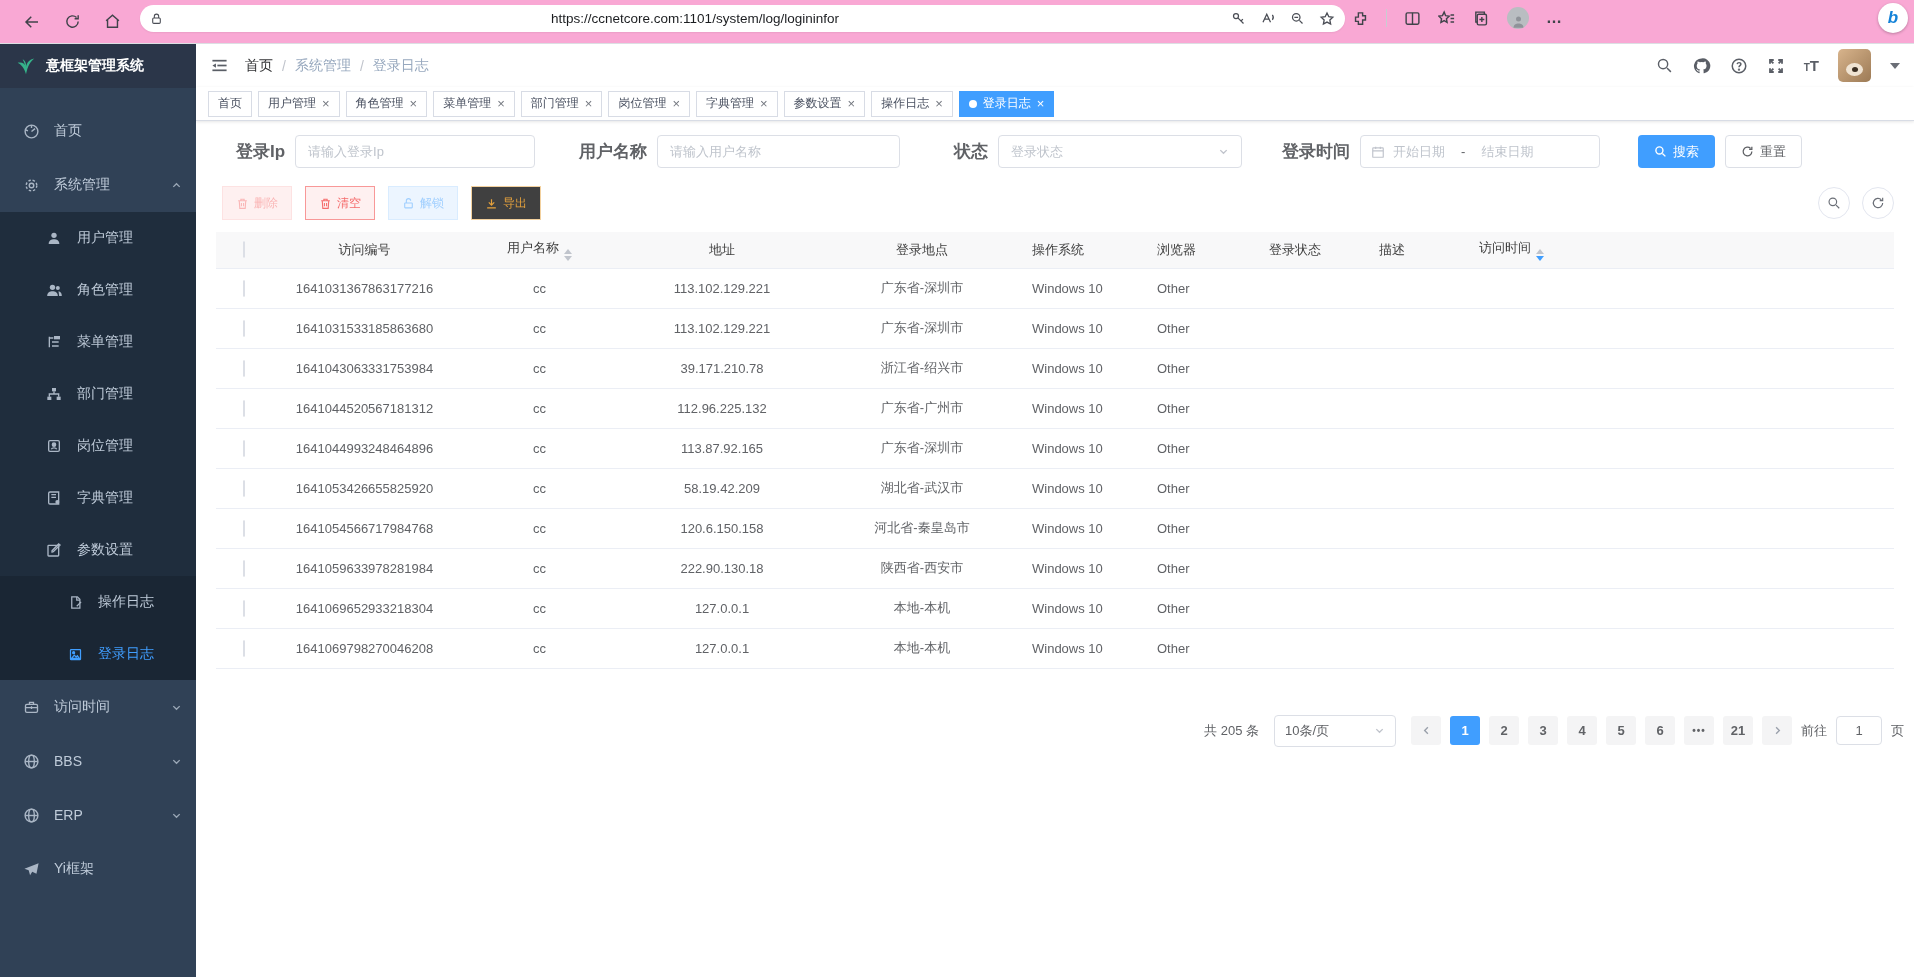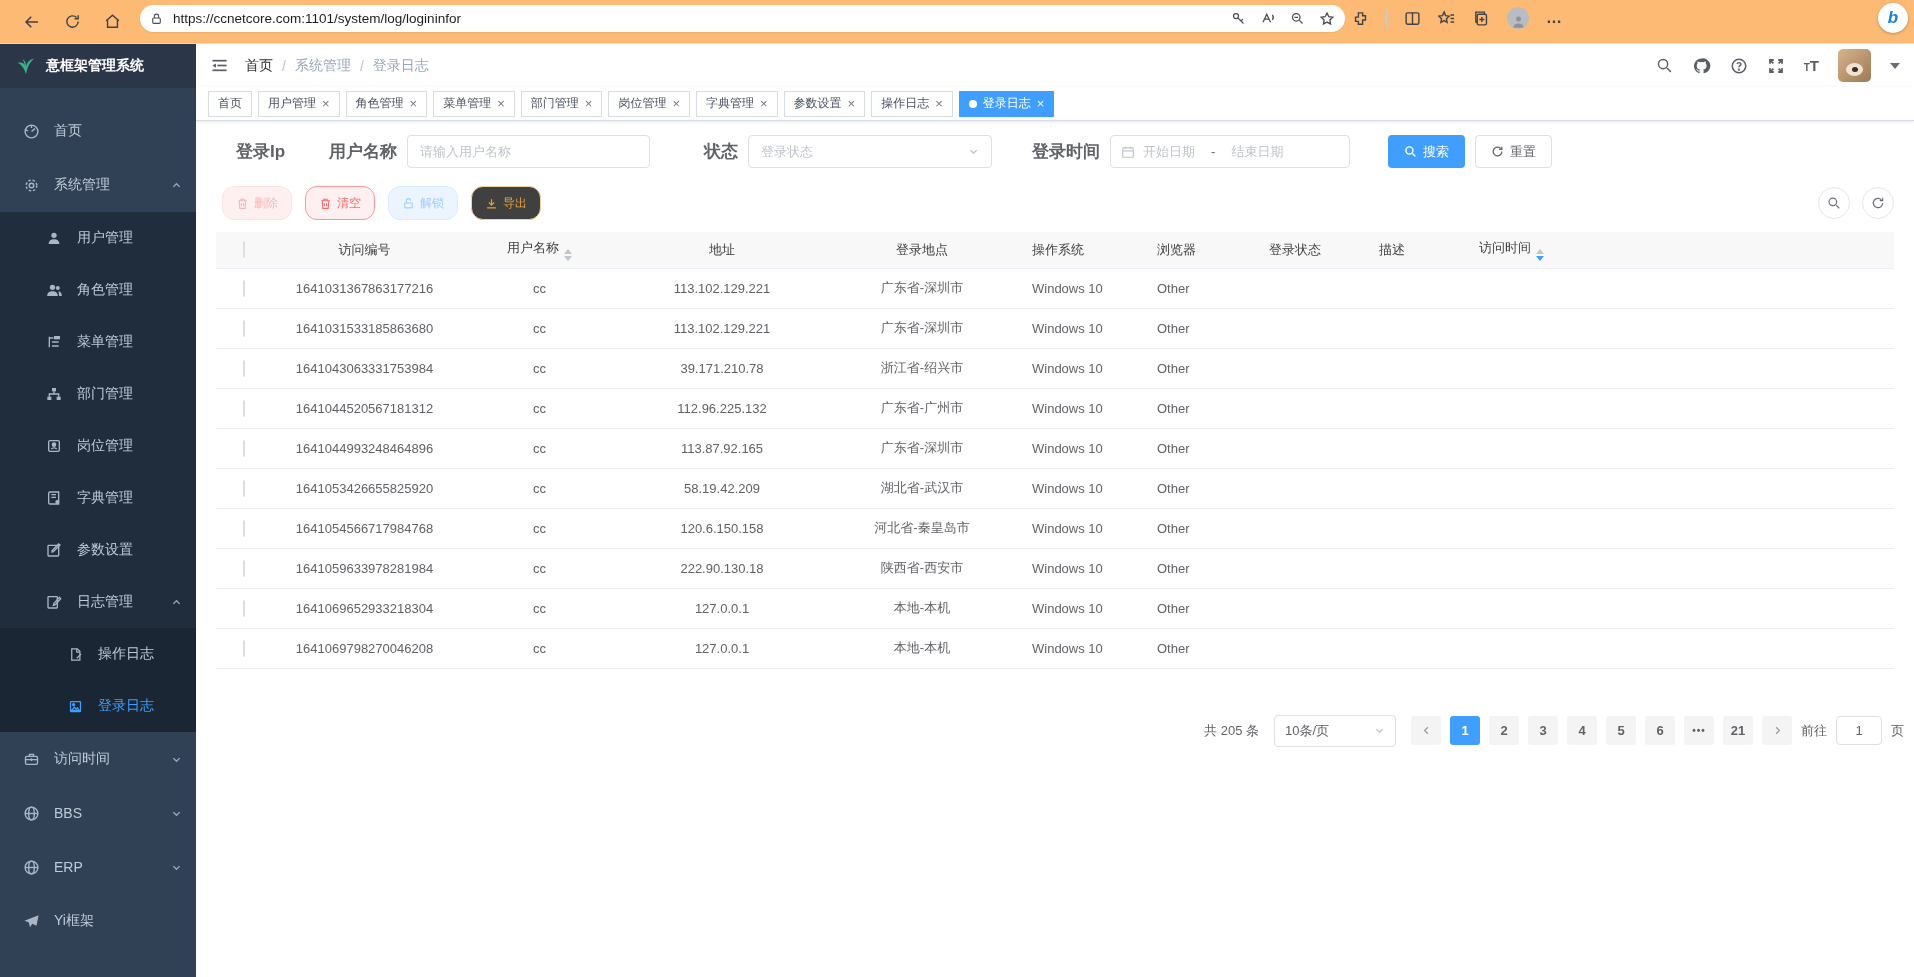--- a/index.html
+++ b/index.html
@@ -1,20 +1,20 @@
 <!DOCTYPE html>
 <html><head>
 <meta charset="utf-8">
 <style>
   * { margin:0; padding:0; box-sizing:border-box; }
   html,body { width:1914px; height:977px; overflow:hidden;
     font-family:"Liberation Sans","DejaVu Sans",sans-serif; background:#fff; }
 
   
-  .chrome { height:44px; background:#fdba74; display:flex; align-items:center; position:relative; border-bottom:1px solid #dcdfe3;}
+  .chrome { height:44px; background:#f9a8d4; display:flex; align-items:center; position:relative; border-bottom:1px solid #dcdfe3;text-align:center;}
   .chrome .navi { width:40px; display:flex; justify-content:center; color:#40434a; cursor:pointer; }
   .urlpill { position:absolute; left:140px; top:5px; width:1205px; height:27px; background:#fff; border-radius:14px;
     display:flex; align-items:center; padding:0 10px; box-shadow:0 1px 2px rgba(0,0,0,.06); }
   .urlpill .url { font-size:13.5px; color:#1b1d20; margin-left:10px; flex:1; }
   .pill-ic { color:#4a4d55; margin-left:14px; display:flex; }
   .chrome-right { position:absolute; left:1352px; top:0; height:36px; display:flex; align-items:center; gap:17px; color:#40434a; }
   .chrome-divider { width:1px; height:18px; background:#c9ccd1; }
   .profile-circ { width:22px; height:22px; border-radius:50%; background:#b9bdc1; display:flex; align-items:flex-end; justify-content:center; overflow:hidden;}
   .bing { position:absolute; right:6px; top:3px; width:30px; height:30px; border-radius:50%; background:#fff;
     box-shadow:0 1px 3px rgba(0,0,0,.25); display:flex; align-items:center; justify-content:center;
@@ -66,21 +66,21 @@
   .inp { height:33px; border:1px solid #dcdfe6; border-radius:4px; font-size:13px; color:#606266; padding:0 12px; outline:none;}
   .inp::placeholder { color:#bfc4cc; }
   .sel { width:244px; height:33px; border:1px solid #dcdfe6; border-radius:4px; display:flex; align-items:center; justify-content:space-between; padding:0 12px; color:#bfc4cc; font-size:13px; cursor:pointer;}
   .dater { width:240px; height:33px; border:1px solid #dcdfe6; border-radius:4px; display:flex; align-items:center; padding:0 10px; gap:8px; font-size:13px; color:#bfc4cc; cursor:pointer;}
   .btn { height:33px; border-radius:4px; border:1px solid transparent; font-size:13px; display:inline-flex; align-items:center; gap:6px; padding:0 15px; cursor:pointer;}
   .btn.primary { background:#409eff; color:#fff; }
   .btn.plain { background:#fff; border-color:#dcdfe6; color:#606266; }
 
   
   .toolbar { display:flex; align-items:center; padding:8px 0 8px 26px; gap:13px; position:relative;}
-  .tbtn { height:29px; border-radius:12px; font-size:12px; display:inline-flex; align-items:center; gap:5px; padding:16px 13px; cursor:pointer; border:1px solid;}
+  .tbtn { height:29px; border-radius:0; font-size:12px; display:inline-flex; align-items:center; gap:5px; padding:16px 13px; cursor:pointer; border:1px solid;}
   .tbtn.del  { background:#fef0f0; border-color:#fde2e2; color:#fab6b6; cursor:not-allowed;}
   .tbtn.clr  { background:#fef0f0; border-color:#f89898; color:#f56c6c; }
   .tbtn.unlk { background:#ecf5ff; border-color:#d9ecff; color:#a0cfff; cursor:not-allowed;}
   .tbtn.exp  { background:#404040; border-color:#f3d19e; color:#e6a23c; }
   .tool-right { position:absolute; right:20px; display:flex; gap:12px;}
   .circbtn { width:32px; height:32px; border-radius:50%; border:1px solid #e3e6ef; background:#fff; color:#6a6e76; display:flex; align-items:center; justify-content:center; cursor:pointer;}
 
   
   .tablewrap { padding:4px 20px 0 20px; }
   table { width:100%; border-collapse:collapse; table-layout:fixed; font-size:13px;}
@@ -291,34 +291,20 @@
         </div>
         <div class="si l2">
           <span class="ic">
             <svg width="16" height="16" viewBox="0 0 24 24" fill="none" stroke="currentColor" stroke-width="2">
                 <rect x="3" y="5" width="16" height="16" rx="1"></rect>
                 <path d="M9 15l2-.5L21 4.5 19 3 9 13z"></path>
               </svg>
           </span>
             <span>参数设置</span>
         </div>
-        <div class="si l2">
-          <span class="ic">
-            <svg width="16" height="16" viewBox="0 0 24 24" fill="none" stroke="currentColor" stroke-width="2">
-                <rect x="3" y="4" width="14" height="17" rx="1"></rect>
-                <path d="M20 5l-8 9-1 3 3-1 8-9z"></path>
-              </svg>
-          </span>
-          <span>日志管理</span>
-          <span class="chev">
-            <svg width="11" height="11" viewBox="0 0 24 24" fill="none" stroke="currentColor" stroke-width="3">
-                <path d="M5 15l7-7 7 7"></path>
-              </svg>
-          </span>
-        </div>
         <div class="si l3">
           <span class="ic">
             <svg width="15" height="15" viewBox="0 0 24 24" fill="none" stroke="currentColor" stroke-width="2">
                 <path d="M6 3h9l4 4v14H6z"></path>
                 <path d="M14 3v5h5M14 18l7-7"></path>
               </svg>
           </span>
             <span>操作日志</span>
         </div>
         <div class="si l3 active">
@@ -480,20 +466,21 @@
         </span>
       <span class="tab active">
           <span class="dot"></span>
           <span>登录日志</span>
           <span class="x">×</span>
         </span>
     </div>
 
     <div class="filters">
       <span class="flabel">登录Ip</span>
+      <input class="inp" style="width: 240px;" placeholder="请输入登录Ip">
       <span class="fgap"></span>
       <span class="flabel">用户名称</span>
       <input class="inp" style="width: 243px;" placeholder="请输入用户名称">
       <span class="fgap" style="width:34px"></span>
       <span class="flabel">状态</span>
       <div class="sel">
         <span>登录状态</span>
         <svg width="11" height="11" viewBox="0 0 24 24" fill="none" stroke="#c0c4cc" stroke-width="3">
             <path d="M5 9l7 7 7-7"></path>
           </svg>

